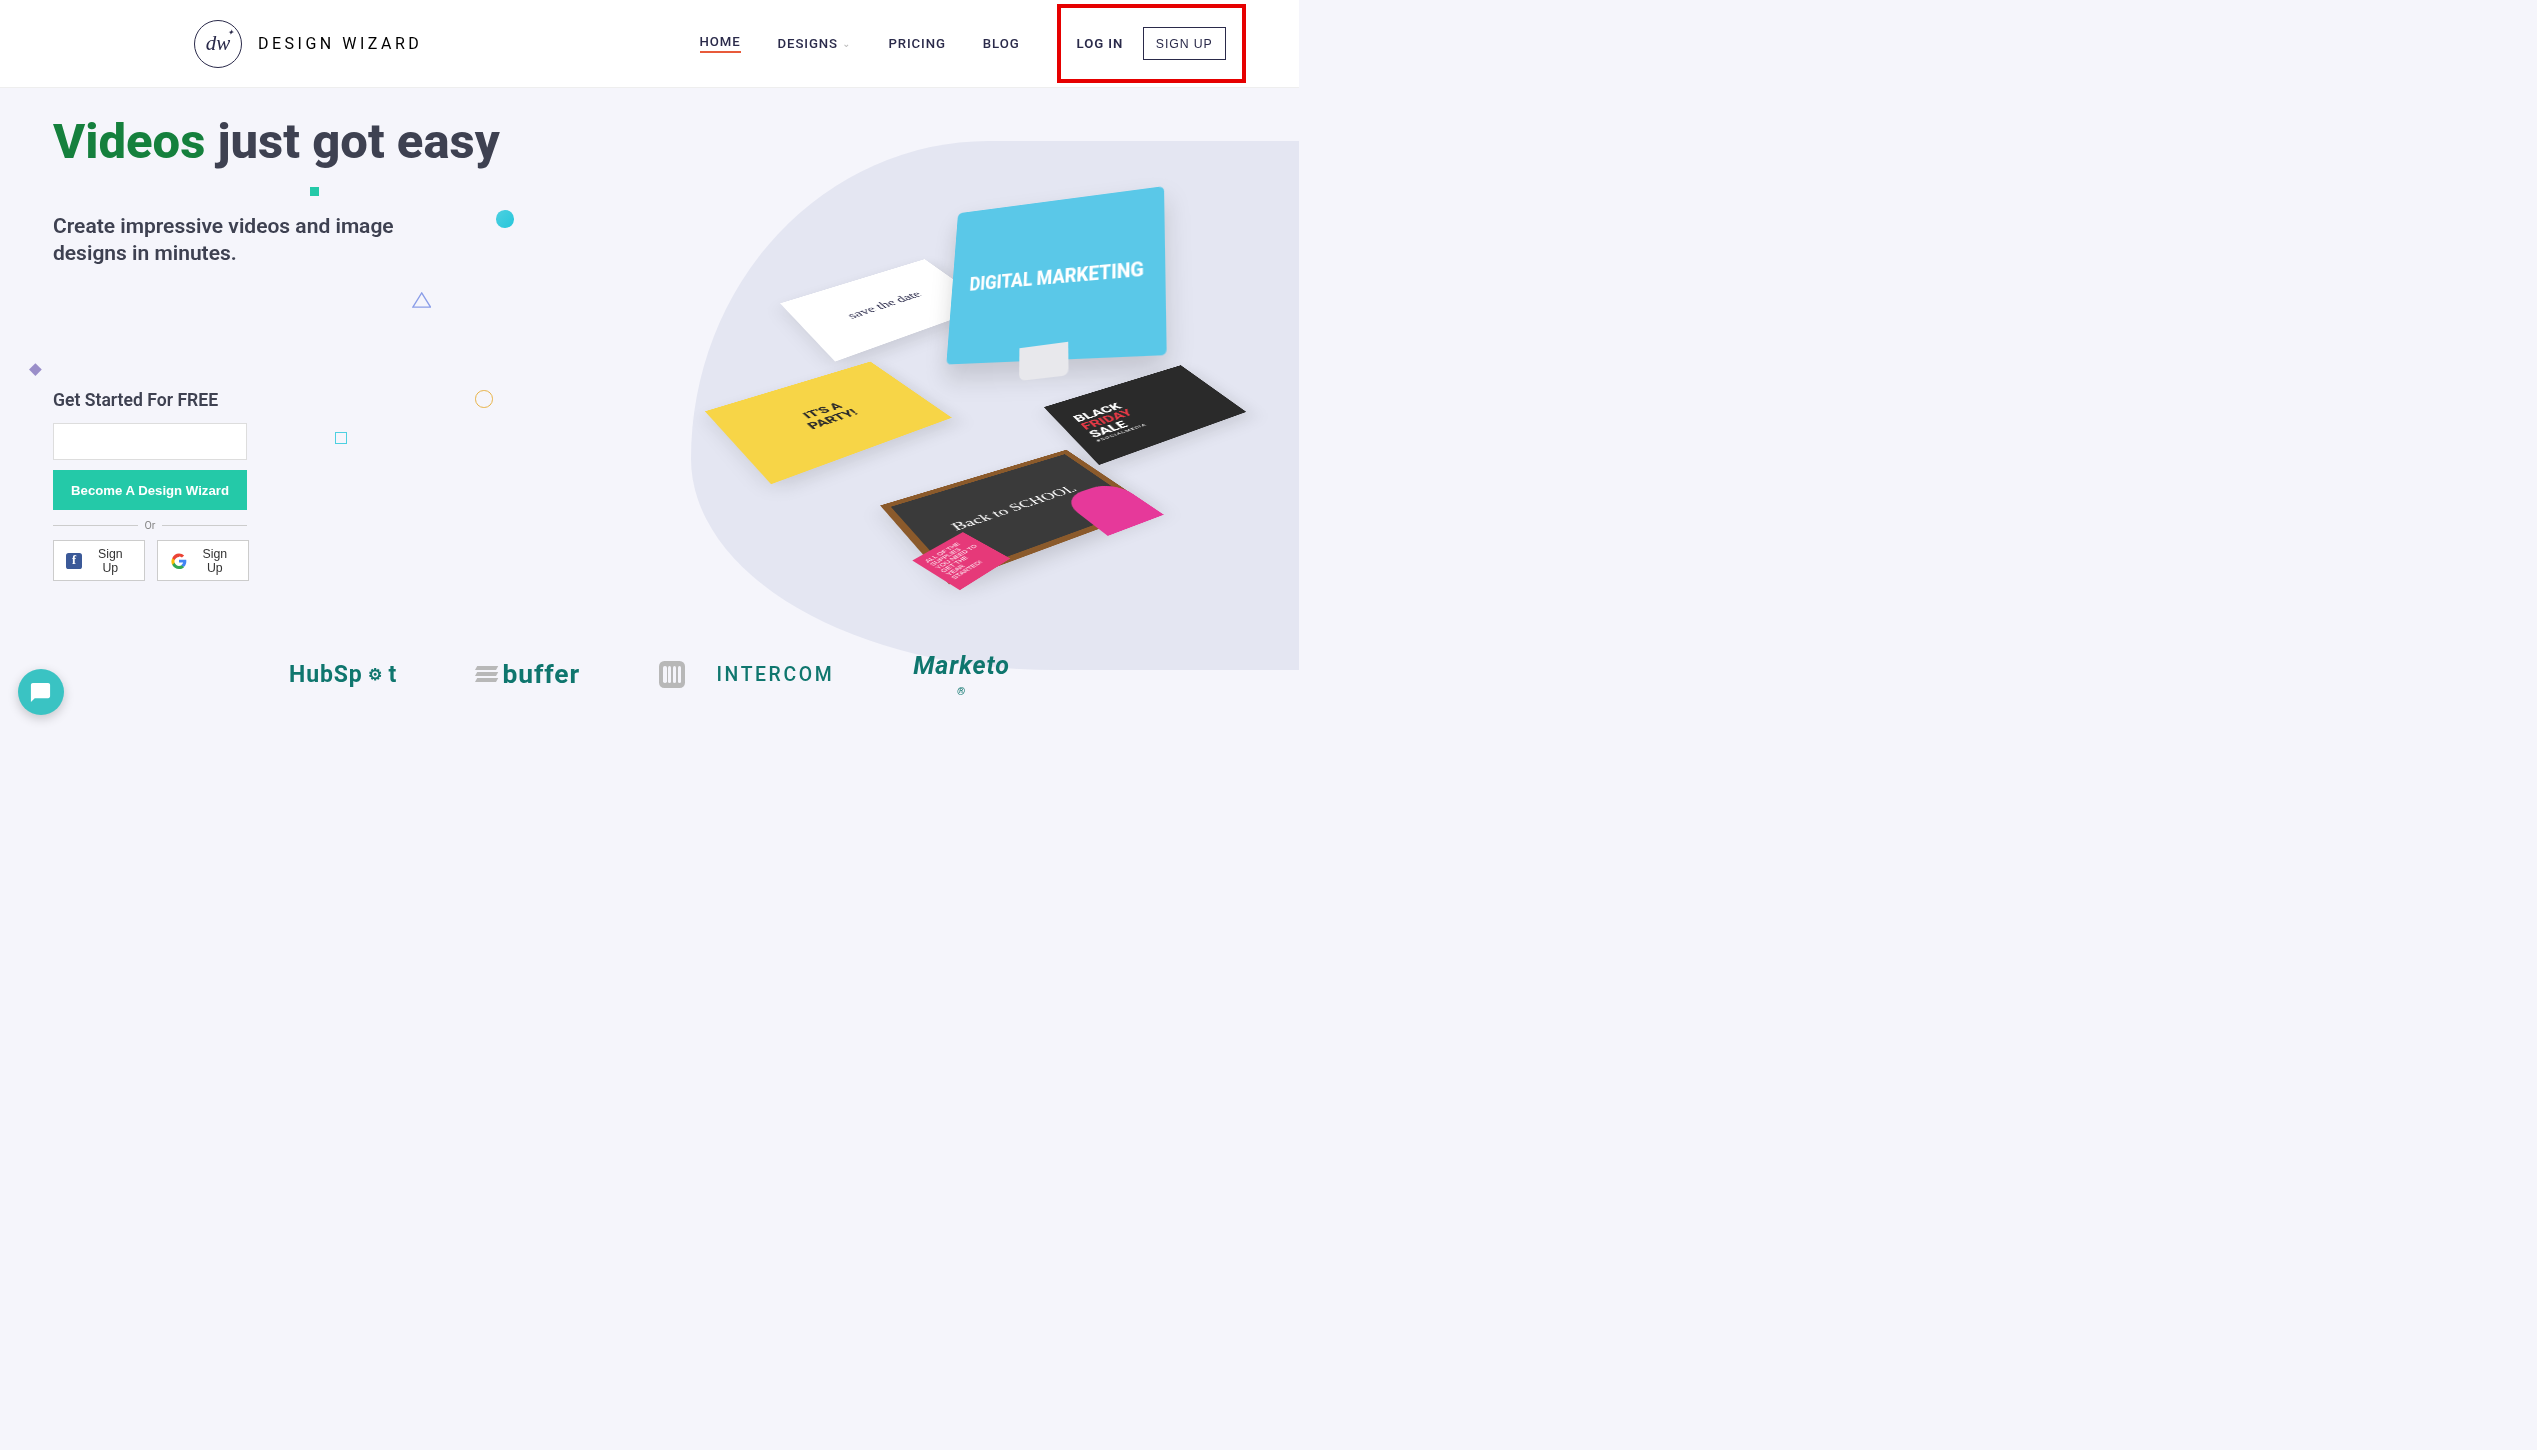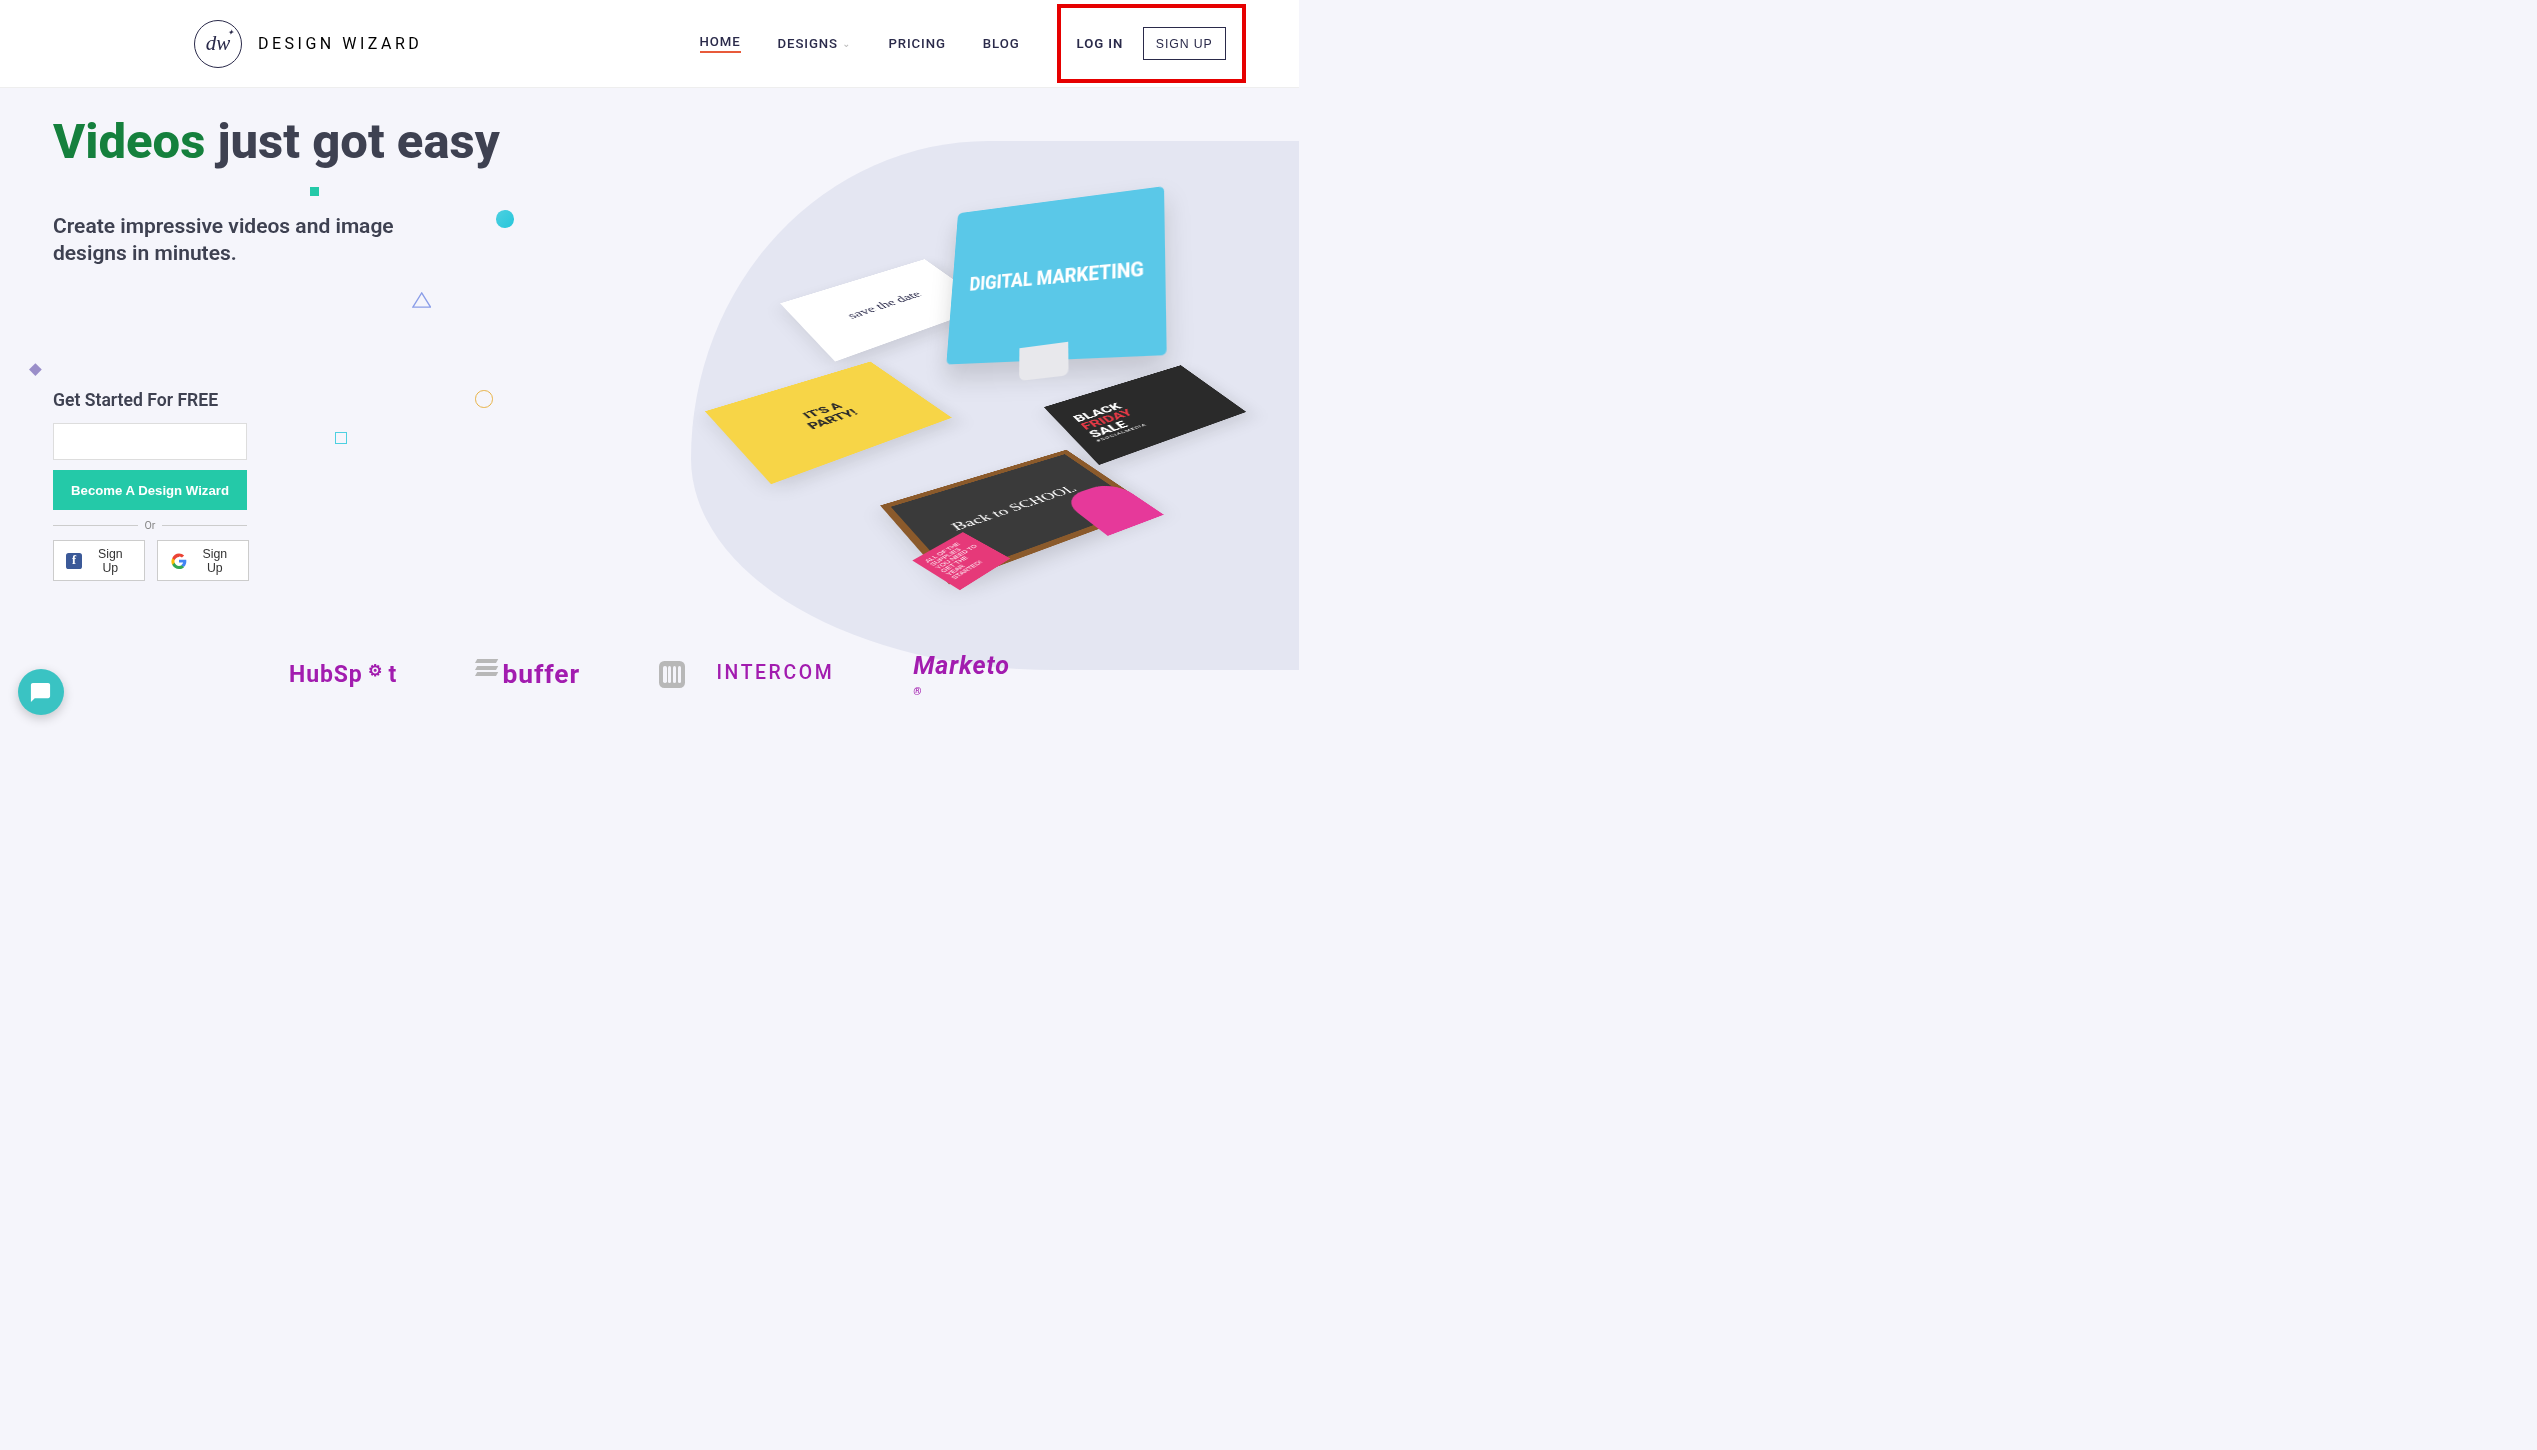--- a/index.html
+++ b/index.html
@@ -258,23 +258,24 @@
       bottom: 35px;
       left: 0; right: 0;
       display: flex;
       justify-content: center;
       gap: 79px;
       align-items: center;
     }
     .logo-partner {
       font-size: 23px;
       font-weight: 700;
-      color: #a21caf;
+      color: #0f766e;
       letter-spacing: 0.9px;
       display: flex;
+      align-items: center;
       gap: 5.3px;
     }
     .logo-partner.buffer { font-size: 26.4px; }
     .logo-partner.intercom { font-size: 19.4px; letter-spacing: 2.6px; font-weight: 500; gap: 31px; }
     .logo-partner.marketo { font-style: italic; font-size: 25px; flex-direction: column; }
     .intercom-icon { width: 26.4px; height: 26.4px; background: #b8b8b8; border-radius: 5.3px; display:flex; padding: 4.4px; gap:1.8px; }
     .intercom-icon span { flex:1; background: #f5f5fb; border-radius: 1.8px; }
     .buffer-icon { display: flex; flex-direction: column; gap: 1.8px; }
     .buffer-icon span { width: 21px; height: 4.4px; background: #b8b8b8; transform: skewX(-30deg); }
     

